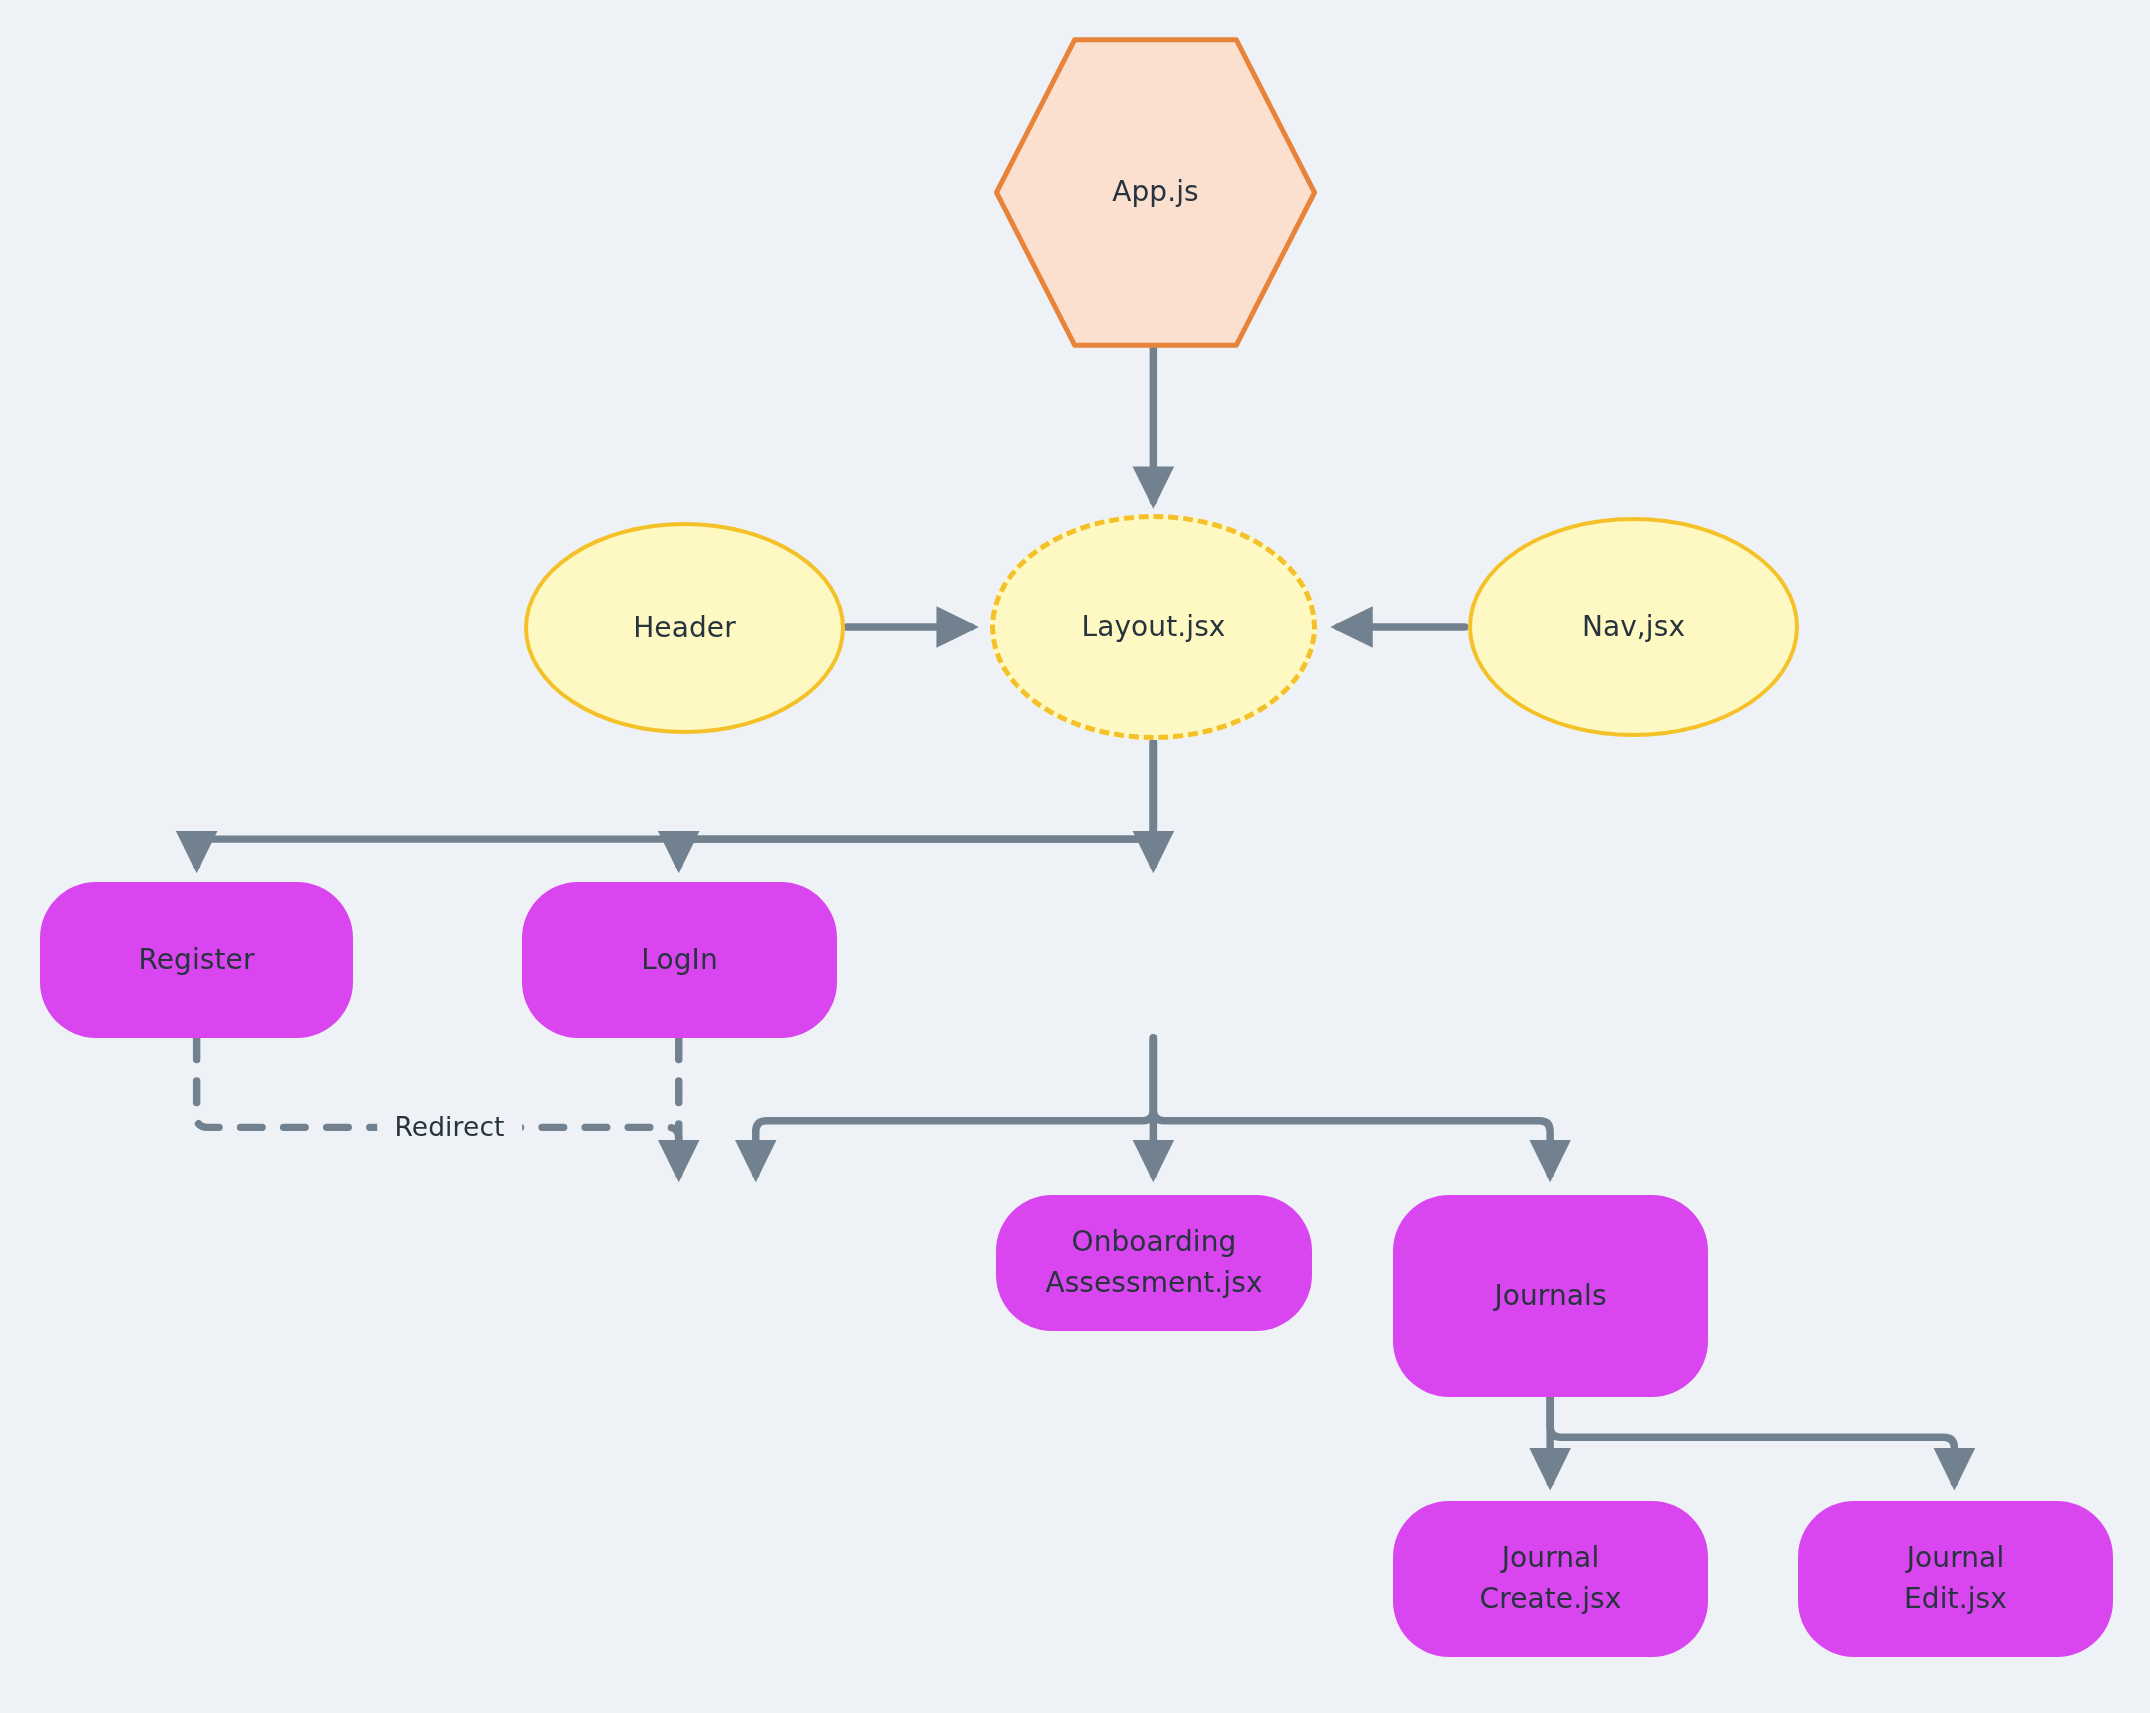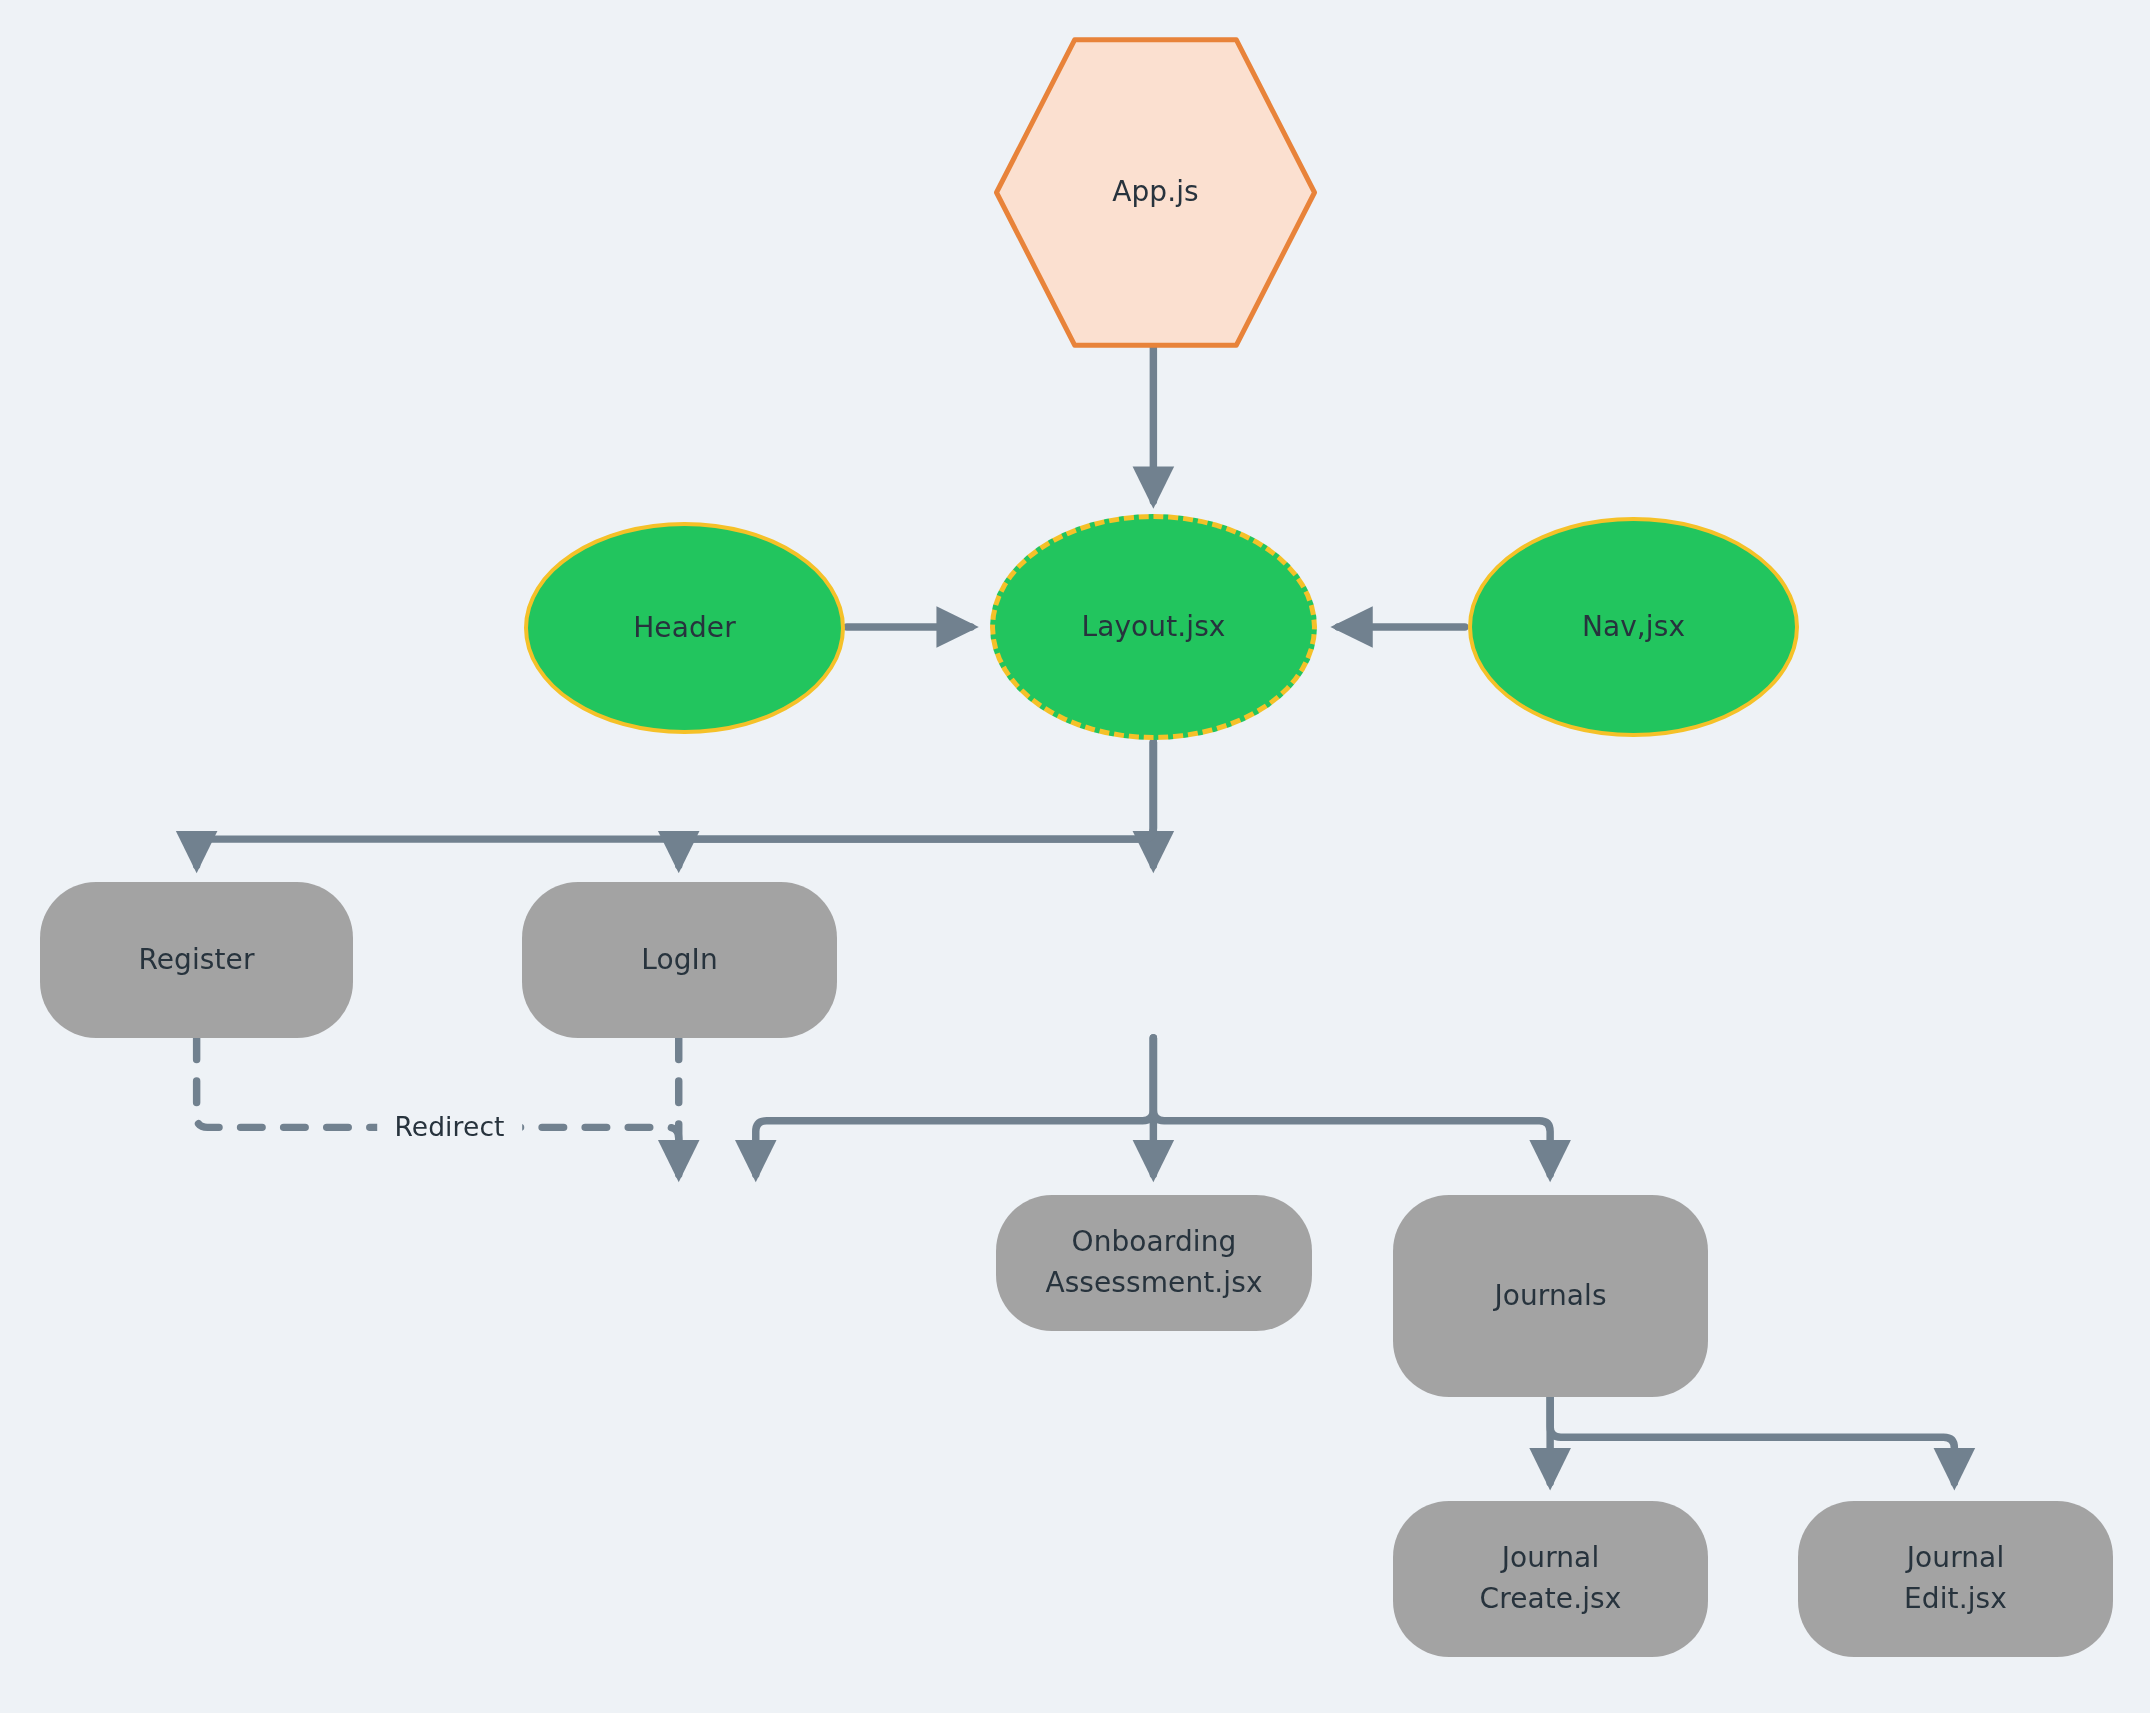--- a/index.html
+++ b/index.html
@@ -36,31 +36,31 @@
     letter-spacing: 0.1px;
     z-index: 3;
   }
   .node .label { display: block; white-space: pre-line; }
   .hex-wrap { position: absolute; z-index: 2; }
   .hex-svg { position: absolute; left: 0; top: 0; }
 
   
   .node-ellipse {
     border-radius: 50%;
-    background: #22c55e;
+    background: #fef9c3;
     border: 4.1px solid #f5c128;
   }
   .node-ellipse.dashed {
     border-style: dashed;
     border-width: 5px;
   }
 
   
   .node-card {
-    background: #a3a3a3;
+    background: #d946ef;
     border-radius: 56px;
     border: 0;
   }
 </style>
 </head>
 <body>
 
 <div id="stage">
 
   <svg id="edges" viewBox="0 0 2596 2068" width="2151" height="1713">

